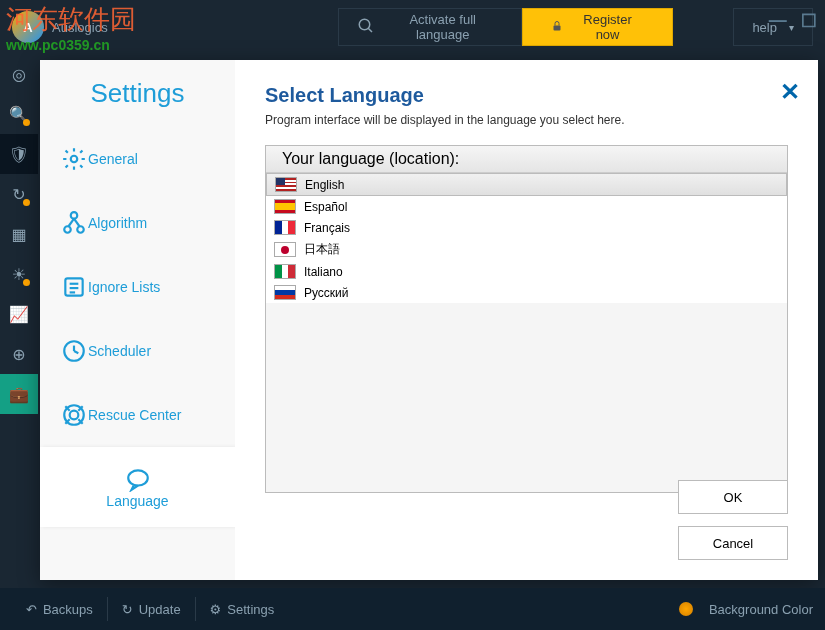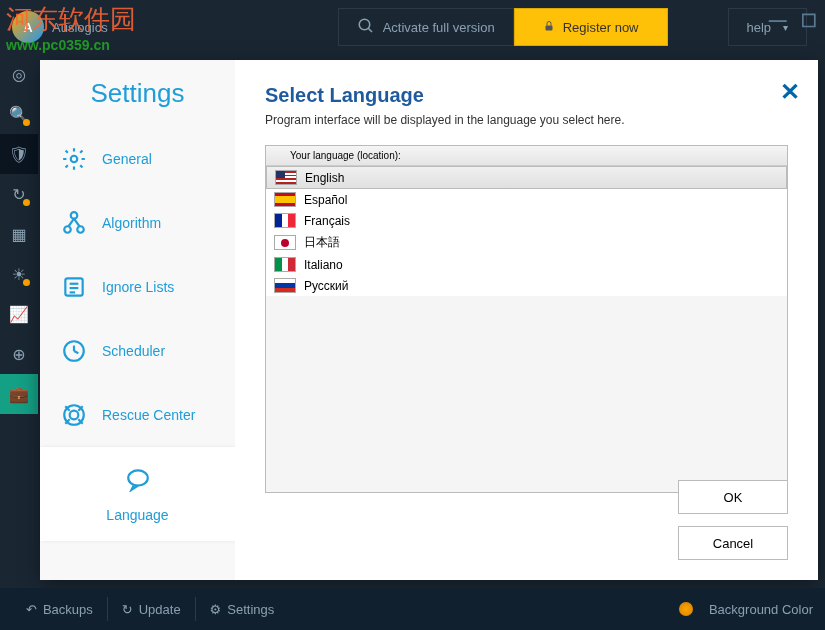--- a/index.html
+++ b/index.html
@@ -28,32 +28,32 @@
     .rail-icon.active { background: #0a1520; }
     .rail-icon.sel { background: #14a085; color: #fff; }
     .rail-icon .dot { position: absolute; width: 7px; height: 7px; background: #ffa500; border-radius: 50%; bottom: 8px; right: 8px; }
     
     .modal-overlay { position: absolute; left: 38px; top: 54px; right: 0; bottom: 42px; background: #1a2733; }
     
     .settings-dialog { position: absolute; left: 40px; top: 60px; width: 778px; height: 520px; background: #fff; box-shadow: 0 4px 20px rgba(0,0,0,0.4); display: flex; }
     
     .settings-sidebar { width: 195px; background: #f8f8f8; padding-top: 18px; }
     .settings-title { color: #1e9dd8; font-size: 26px; font-weight: 300; text-align: center; margin-bottom: 18px; }
-    .settings-item { display: flex; align-items: center; gap: 14px; padding: 18px 20px; color: #1e9dd8; font-size: 14px; cursor: pointer; }
+    .settings-item { display: flex; align-items: center; padding: 18px 20px; color: #1e9dd8; font-size: 14px; cursor: pointer; }
     .settings-item.active { background: #fff; box-shadow: 2px 0 4px rgba(0,0,0,0.08); flex-direction: column; }
     .settings-item-icon { width: 28px; height: 28px; display: flex; align-items: center; justify-content: center; }
     .settings-item-icon svg { width: 26px; height: 26px; fill: none; stroke: #1e9dd8; stroke-width: 2; }
     
     .settings-main { flex: 1; padding: 24px 30px; position: relative; background: #fff; }
     .main-title { color: #1e5a9d; font-size: 20px; font-weight: 600; margin-bottom: 6px; }
     .main-subtitle { color: #333; font-size: 12px; margin-bottom: 18px; }
     .close-x { position: absolute; right: 18px; top: 18px; color: #0066aa; font-size: 24px; font-weight: bold; cursor: pointer; }
     
     .lang-box { border: 1px solid #bbb; background: #f5f5f5; height: 348px; overflow: auto; }
-    .lang-header { padding: 4px 24px; font-size: 10px; background: linear-gradient(#f5f5f5, #e5e5e5); border-bottom: 1px solid #ccc; }
+    .lang-header { padding: 4px 16px; font-size: 16px; background: linear-gradient(#f5f5f5, #e5e5e5); border-bottom: 1px solid #ccc; }
     .lang-row { display: flex; align-items: center; gap: 8px; padding: 3px 8px; font-size: 12px; background: #fff; cursor: pointer; border-bottom: 1px solid #eee; }
     .lang-row.selected { background: linear-gradient(#f0f0f0, #e0e0e0); border: 1px solid #bbb; }
     .lang-row:not(.selected) { border-bottom: none; }
     .flag { width: 20px; height: 13px; display: inline-block; border: 1px solid #aaa; box-sizing: content-box; }
     .flag.de { background: linear-gradient(#000 33%, #dd0000 33% 66%, #ffcc00 66%); }
     .flag.us { background: linear-gradient(#b22222 14%, #fff 14% 28%, #b22222 28% 42%, #fff 42% 56%, #b22222 56% 70%, #fff 70% 84%, #b22222 84%); position: relative; }
     .flag.us::before { content:""; position:absolute; left:0; top:0; width:9px; height:7px; background:#223366; }
     .flag.es { background: linear-gradient(#c60b1e 25%, #ffc400 25% 75%, #c60b1e 75%); }
     .flag.fr { background: linear-gradient(90deg, #002395 33%, #fff 33% 66%, #ed2939 66%); }
     .flag.it { background: linear-gradient(90deg, #009246 33%, #fff 33% 66%, #ce2b37 66%); }
@@ -83,21 +83,21 @@
     <div class="logo-circle">A</div>
     <span>Auslogics</span>
   </div>
   <button class="header-btn activate">
     <span>
       <svg width="18" height="18" viewBox="0 0 24 24" fill="none" stroke="#8aa0b0" stroke-width="2">
           <circle cx="10" cy="10" r="7"></circle>
           <line x1="20" y1="20" x2="15" y2="15"></line>
         </svg>
     </span>
-    <span>Activate full version</span>
+    <span>Activate full language</span>
   </button>
   <button class="header-btn register">
     <span class="lock">
       <svg width="12" height="14" viewBox="0 0 24 24" fill="#555">
           <rect x="5" y="11" width="14" height="10" rx="2"></rect>
           <path d="M8 11V7a4 4 0 018 0v4" fill="none" stroke="#555" stroke-width="2"></path>
         </svg>
     </span>
     <span>Register now</span>
   </button>

